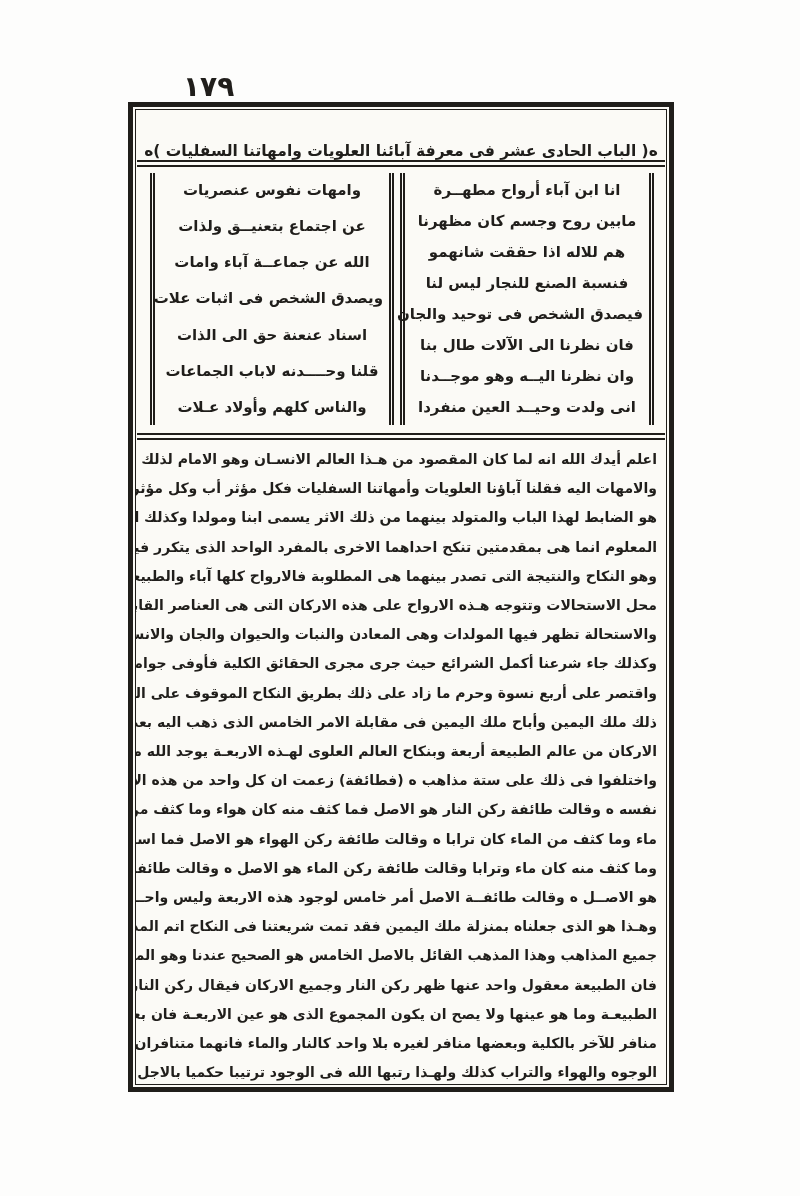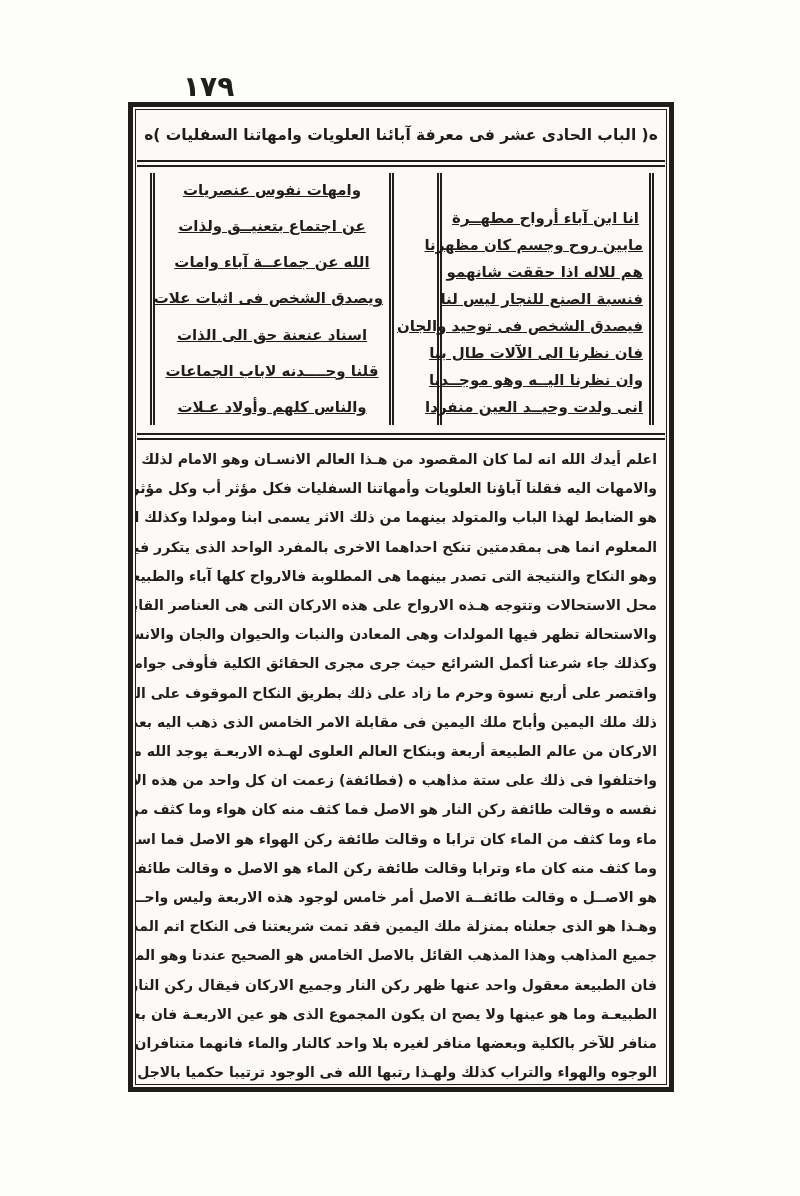--- a/index.html
+++ b/index.html
@@ -39,21 +39,21 @@
     width:100%;
     height:100%;
     border:1px solid var(--ink);
     direction:rtl;
     display:flex;
     flex-direction:column;
   }
   .chapter-header{
     height:50px;
     display:flex;
-    align-items:center;
+    align-items:flex-end;
     justify-content:center;
     font-size:15.5px;
     font-weight:bold;
     letter-spacing:.2px;
     white-space:nowrap;
   }
   .hrule{
     height:0;
     border-top:7px double var(--ink);
     margin:0 1px;
@@ -65,23 +65,22 @@
     justify-content:space-between;
     padding:6px 12px 8px 14px;
   }
   .poem-col{
     display:flex;
     flex-direction:column;
     justify-content:space-between;
     border-left:5px double var(--ink);
     border-right:5px double var(--ink);
     padding:4px 6px;
-    text-decoration:underline;
   }
-  .poem-col.first{width:217px;justify-content:flex-end;}
+  .poem-col.first{width:254px;}
   .poem-col.second{width:244px;}
   .verse-line{
     font-size:15px;
     line-height:27px;
     text-align:center;
     white-space:nowrap;
     font-weight:bold;
   }
   .prose{
     flex:1;

